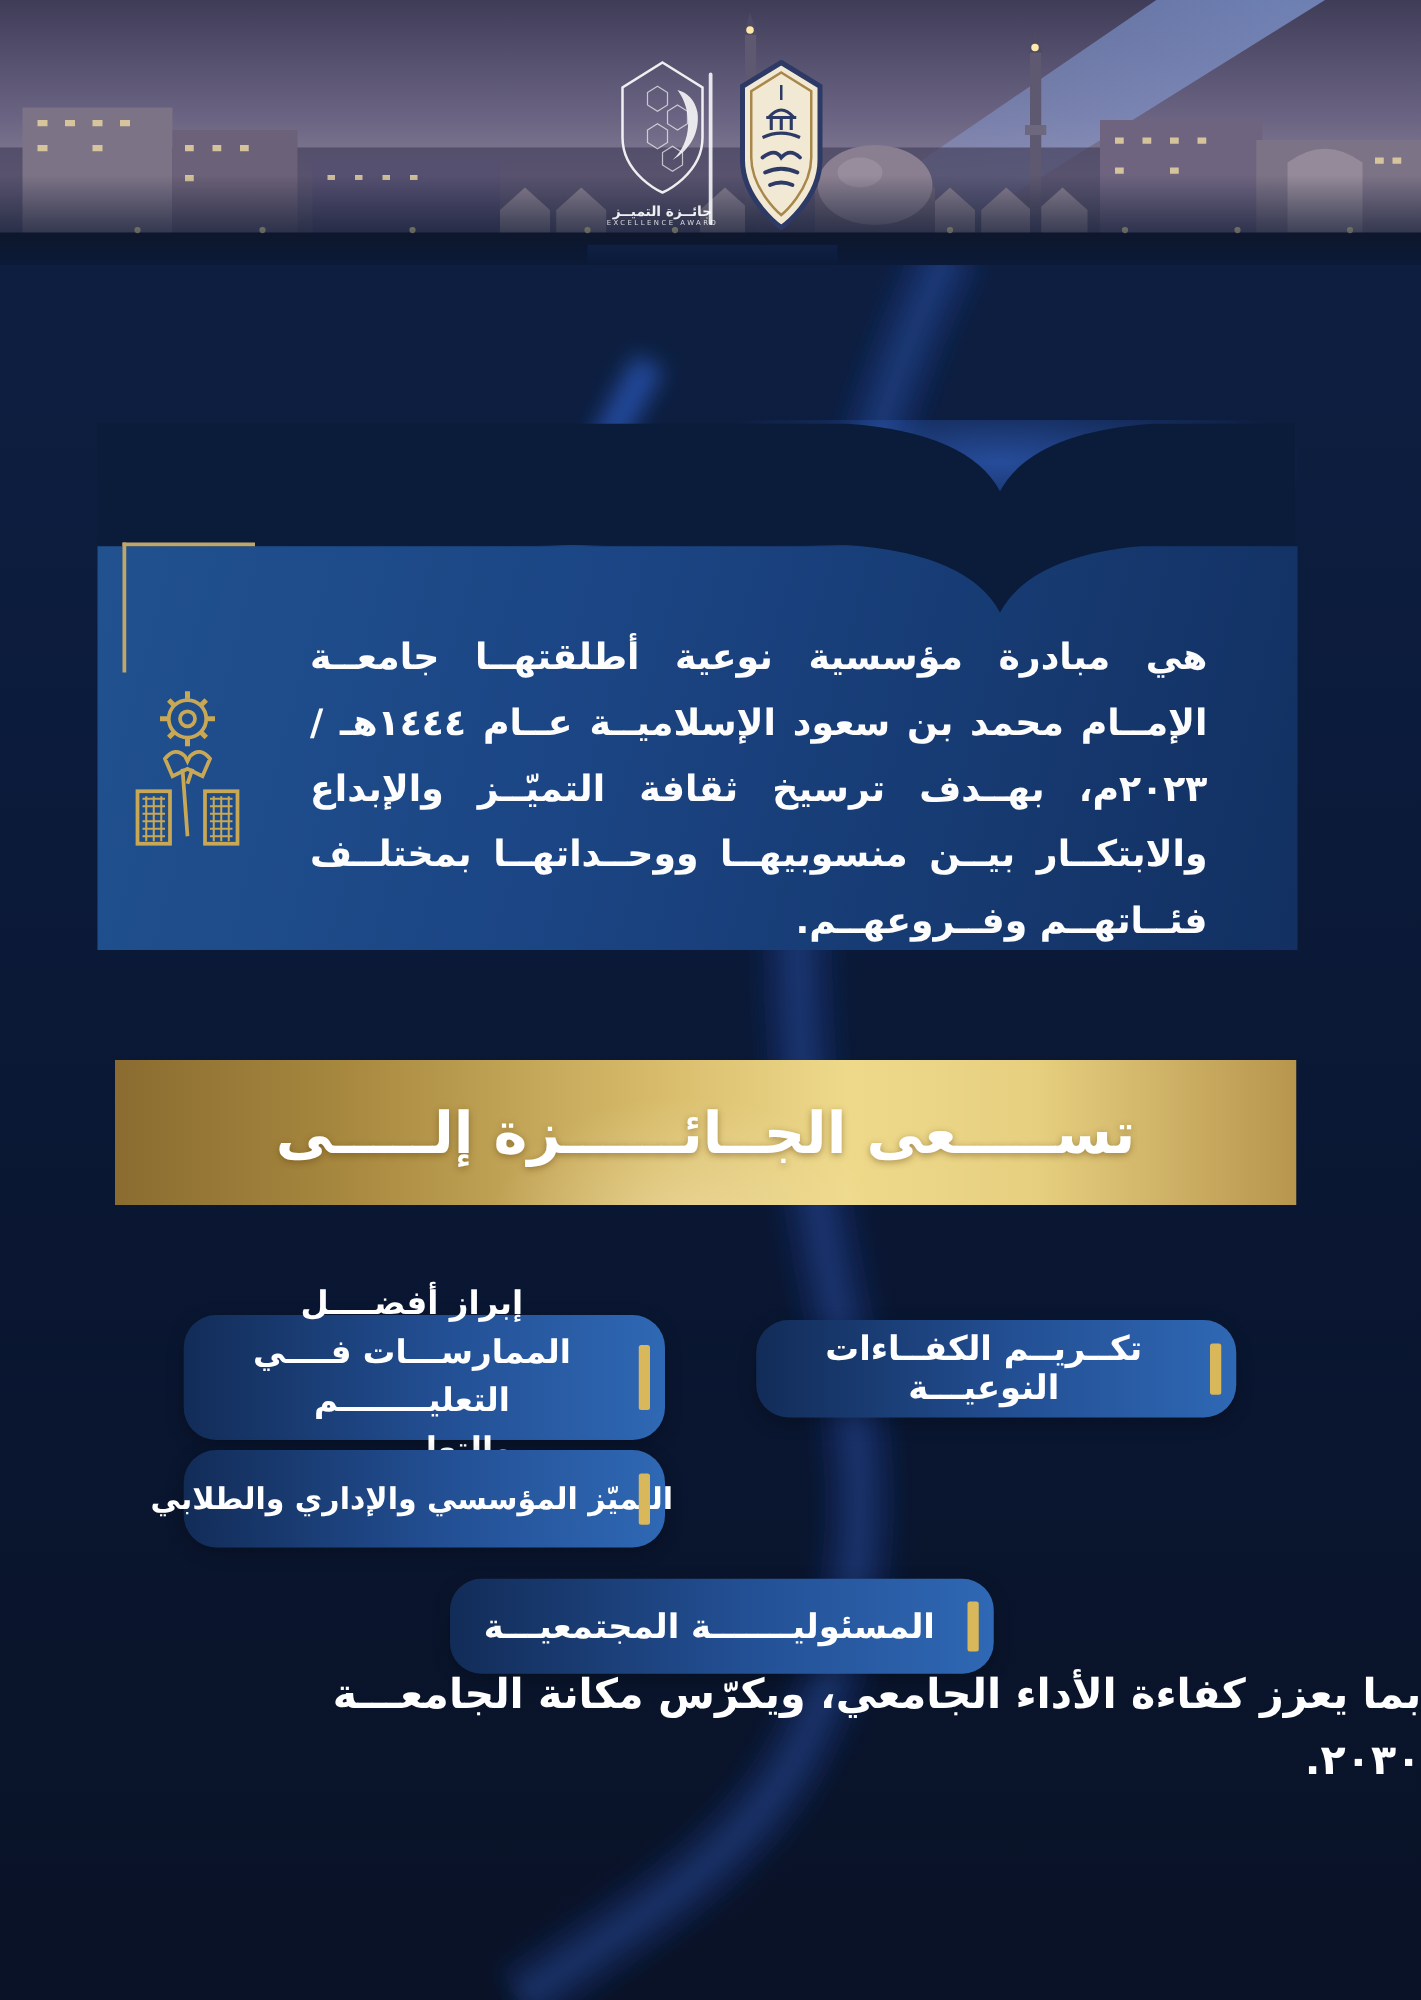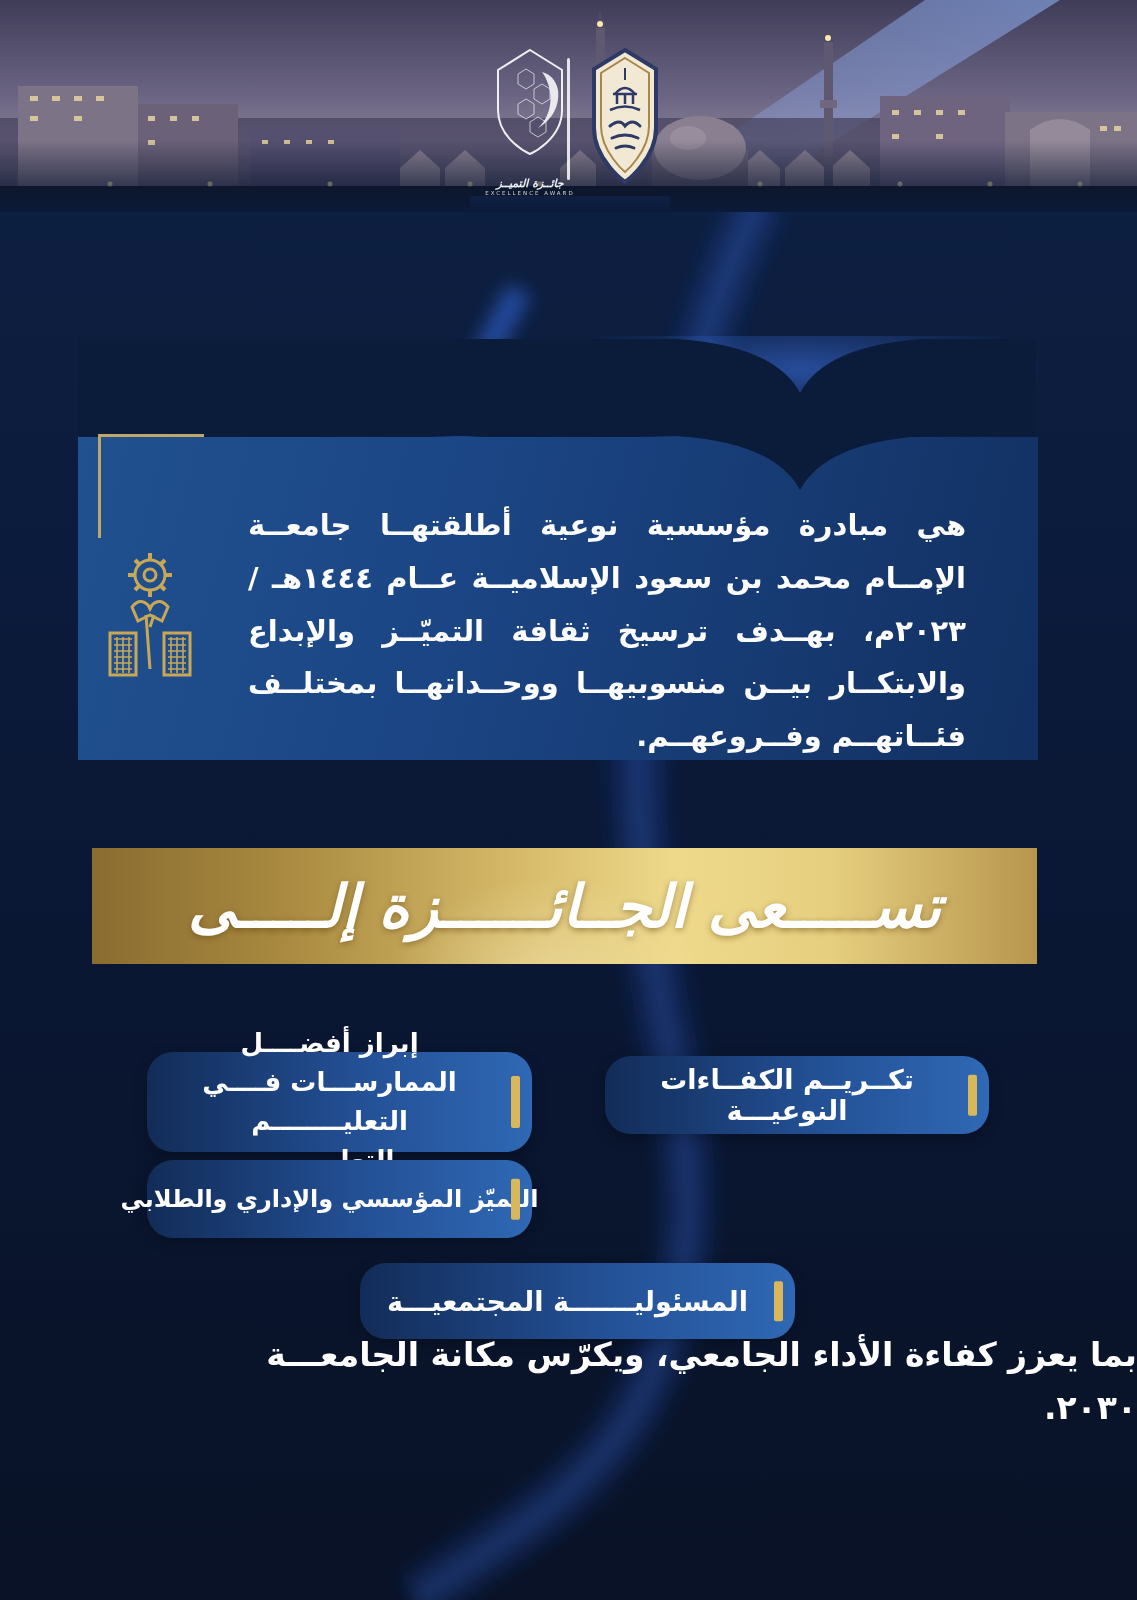--- a/index.html
+++ b/index.html
@@ -12,21 +12,21 @@
   svg{display:block}
   
   .streaks{position:absolute;left:0;top:0;z-index:1;}
   
   .photo{position:absolute;left:0;top:0;width:1137px;height:212px;z-index:3;overflow:hidden;}
   .photo-fade{position:absolute;left:0;top:140px;width:1137px;height:72px;z-index:4;
     background:linear-gradient(180deg,rgba(10,20,45,0) 0%,rgba(10,22,48,.55) 55%,#0b1a38 100%);}
   .logo-divider{position:absolute;left:567px;top:58px;width:3px;height:122px;
     background:rgba(255,255,255,.85);z-index:6;border-radius:2px;}
   .award-logo{position:absolute;left:480px;top:44px;width:100px;height:140px;z-index:6;text-align:center;}
-  .award-logo .ar{font-size:11px;font-weight:700;color:rgba(255,255,255,.92);margin-top:15px;font-style:italic;}
+  .award-logo .ar{font-size:11px;font-weight:700;color:rgba(255,255,255,.92);margin-top:1px;}
   .award-logo .en{font-size:5.5px;letter-spacing:2px;color:rgba(255,255,255,.8);direction:ltr;}
   .univ-logo{position:absolute;left:590px;top:48px;width:70px;height:138px;z-index:6;}
   
   .title-banner{position:absolute;left:80px;top:190px;width:960px;height:146px;z-index:5;
     background:linear-gradient(100deg,#245397 0%,#1b4381 45%,#102b55 100%);
     border-radius:4px;display:flex;align-items:center;justify-content:center;}
   .title-banner .t{color:#fff;font-size:74px;font-weight:700;letter-spacing:1px;
     text-shadow:0 3px 8px rgba(0,0,0,.35);}
   
   .wings{position:absolute;left:78px;top:336px;z-index:6;}
@@ -38,35 +38,35 @@
   .about-text{position:absolute;top:62px;right:72px;left:170px;
     color:#fdfdfd;font-size:29px;font-weight:700;line-height:1.82;
     text-align:justify;direction:rtl;}
   .about-icon{position:absolute;left:26px;top:112px;width:92px;height:130px;}
   
   .gold-banner{position:absolute;left:92px;top:848px;width:945px;height:116px;z-index:5;
     background:
       radial-gradient(220px 150px at 48% 115%,rgba(255,246,205,.38),rgba(255,246,205,0) 70%),
       linear-gradient(to left,#b7954d 0%,#e6cf7f 22%,#eed98b 38%,#d6ba69 55%,#a8893f 80%,#8a6c31 100%);
     display:flex;align-items:center;justify-content:center;}
-  .gold-banner .t{color:#fff;font-size:59px;font-weight:700;
-    text-shadow:0 2px 6px rgba(90,60,10,.45);font-style:italic;}
+  .gold-banner .t{color:#fff;font-size:46px;font-weight:700;
+    text-shadow:0 2px 6px rgba(90,60,10,.45);}
   
   .pill{position:absolute;z-index:5;box-sizing:border-box;border-radius:26px;
     background:linear-gradient(to left,#2f68b4 0%,#235095 45%,#122c58 100%);
     color:#fff;font-weight:700;display:flex;align-items:center;justify-content:center;
     text-align:center;direction:rtl;padding:0 46px 0 26px;
     box-shadow:0 4px 14px rgba(0,0,0,.25);}
   .pill .bar{position:absolute;right:12px;top:50%;transform:translateY(-50%);
     width:9px;height:52%;background:#d9b85c;border-radius:2px;}
   .pill-0{left:605px;top:1056px;width:384px;height:78px;font-size:27px;}
   .pill-1{left:147px;top:1052px;width:385px;height:100px;font-size:26px;line-height:1.5;}
   .pill-2{left:605px;top:1160px;width:385px;height:78px;font-size:27px;}
   .pill-3{left:147px;top:1160px;width:385px;height:78px;font-size:24px;white-space:nowrap;}
-  .pill-4{left:360px;top:1263px;width:435px;height:76px;font-size:27px;}
+  .pill-4{left:360px;top:1263px;width:435px;height:76px;font-size:27px;border-radius:25px;}
   
   .closing{position:absolute;left:0;right:0;top:1328px;z-index:5;text-align:right;
     color:#fff;font-weight:700;font-size:33px;line-height:1.62;direction:rtl;}
 </style>
 </head>
 <body>
 
 <div class="page">
 
   <svg class="streaks" width="1137" height="1600" viewBox="0 0 1137 1600">

